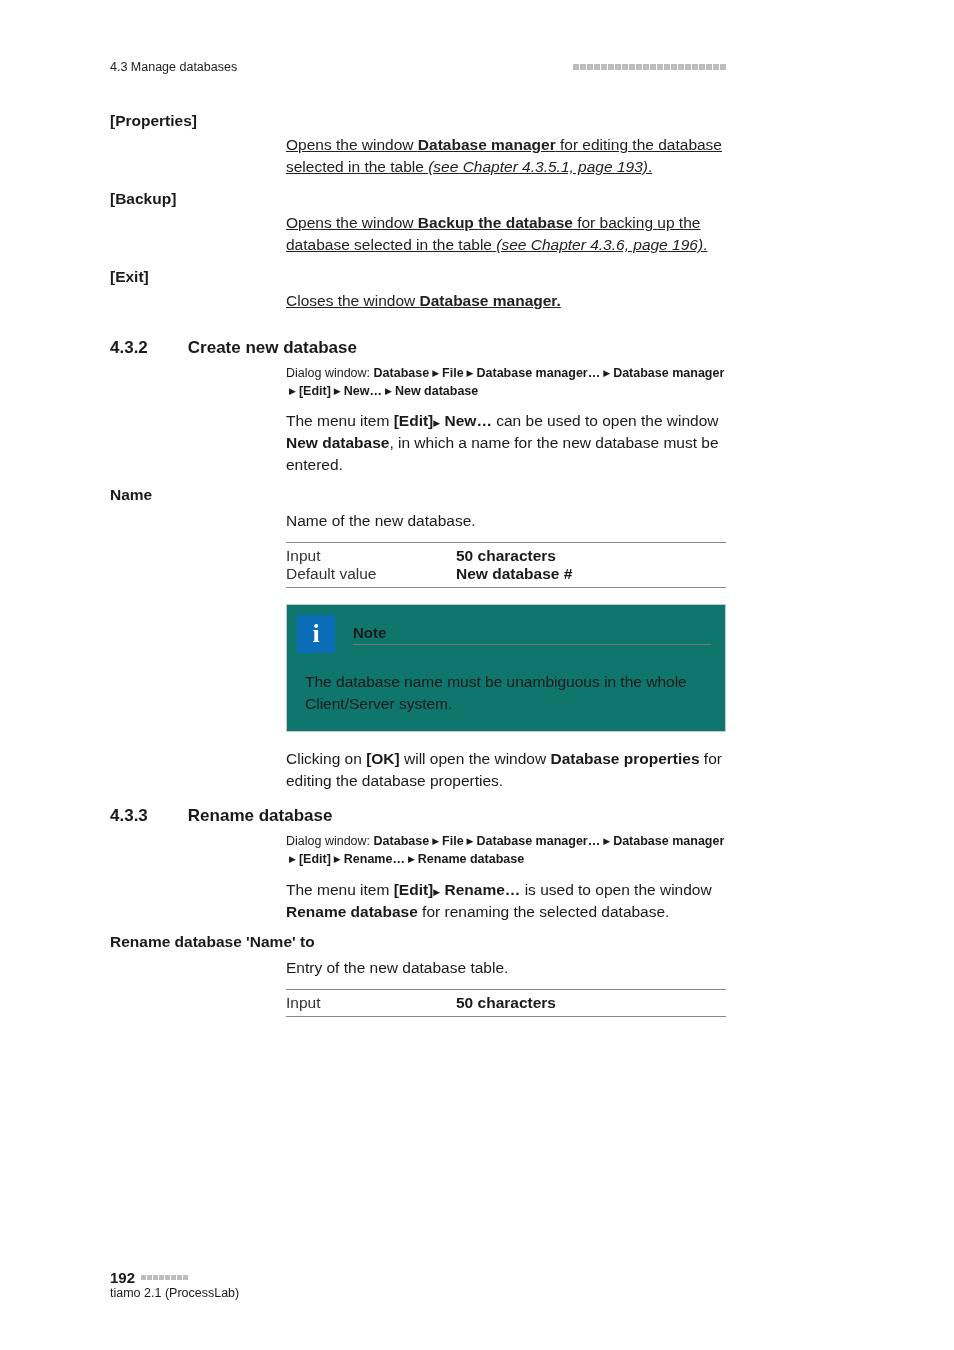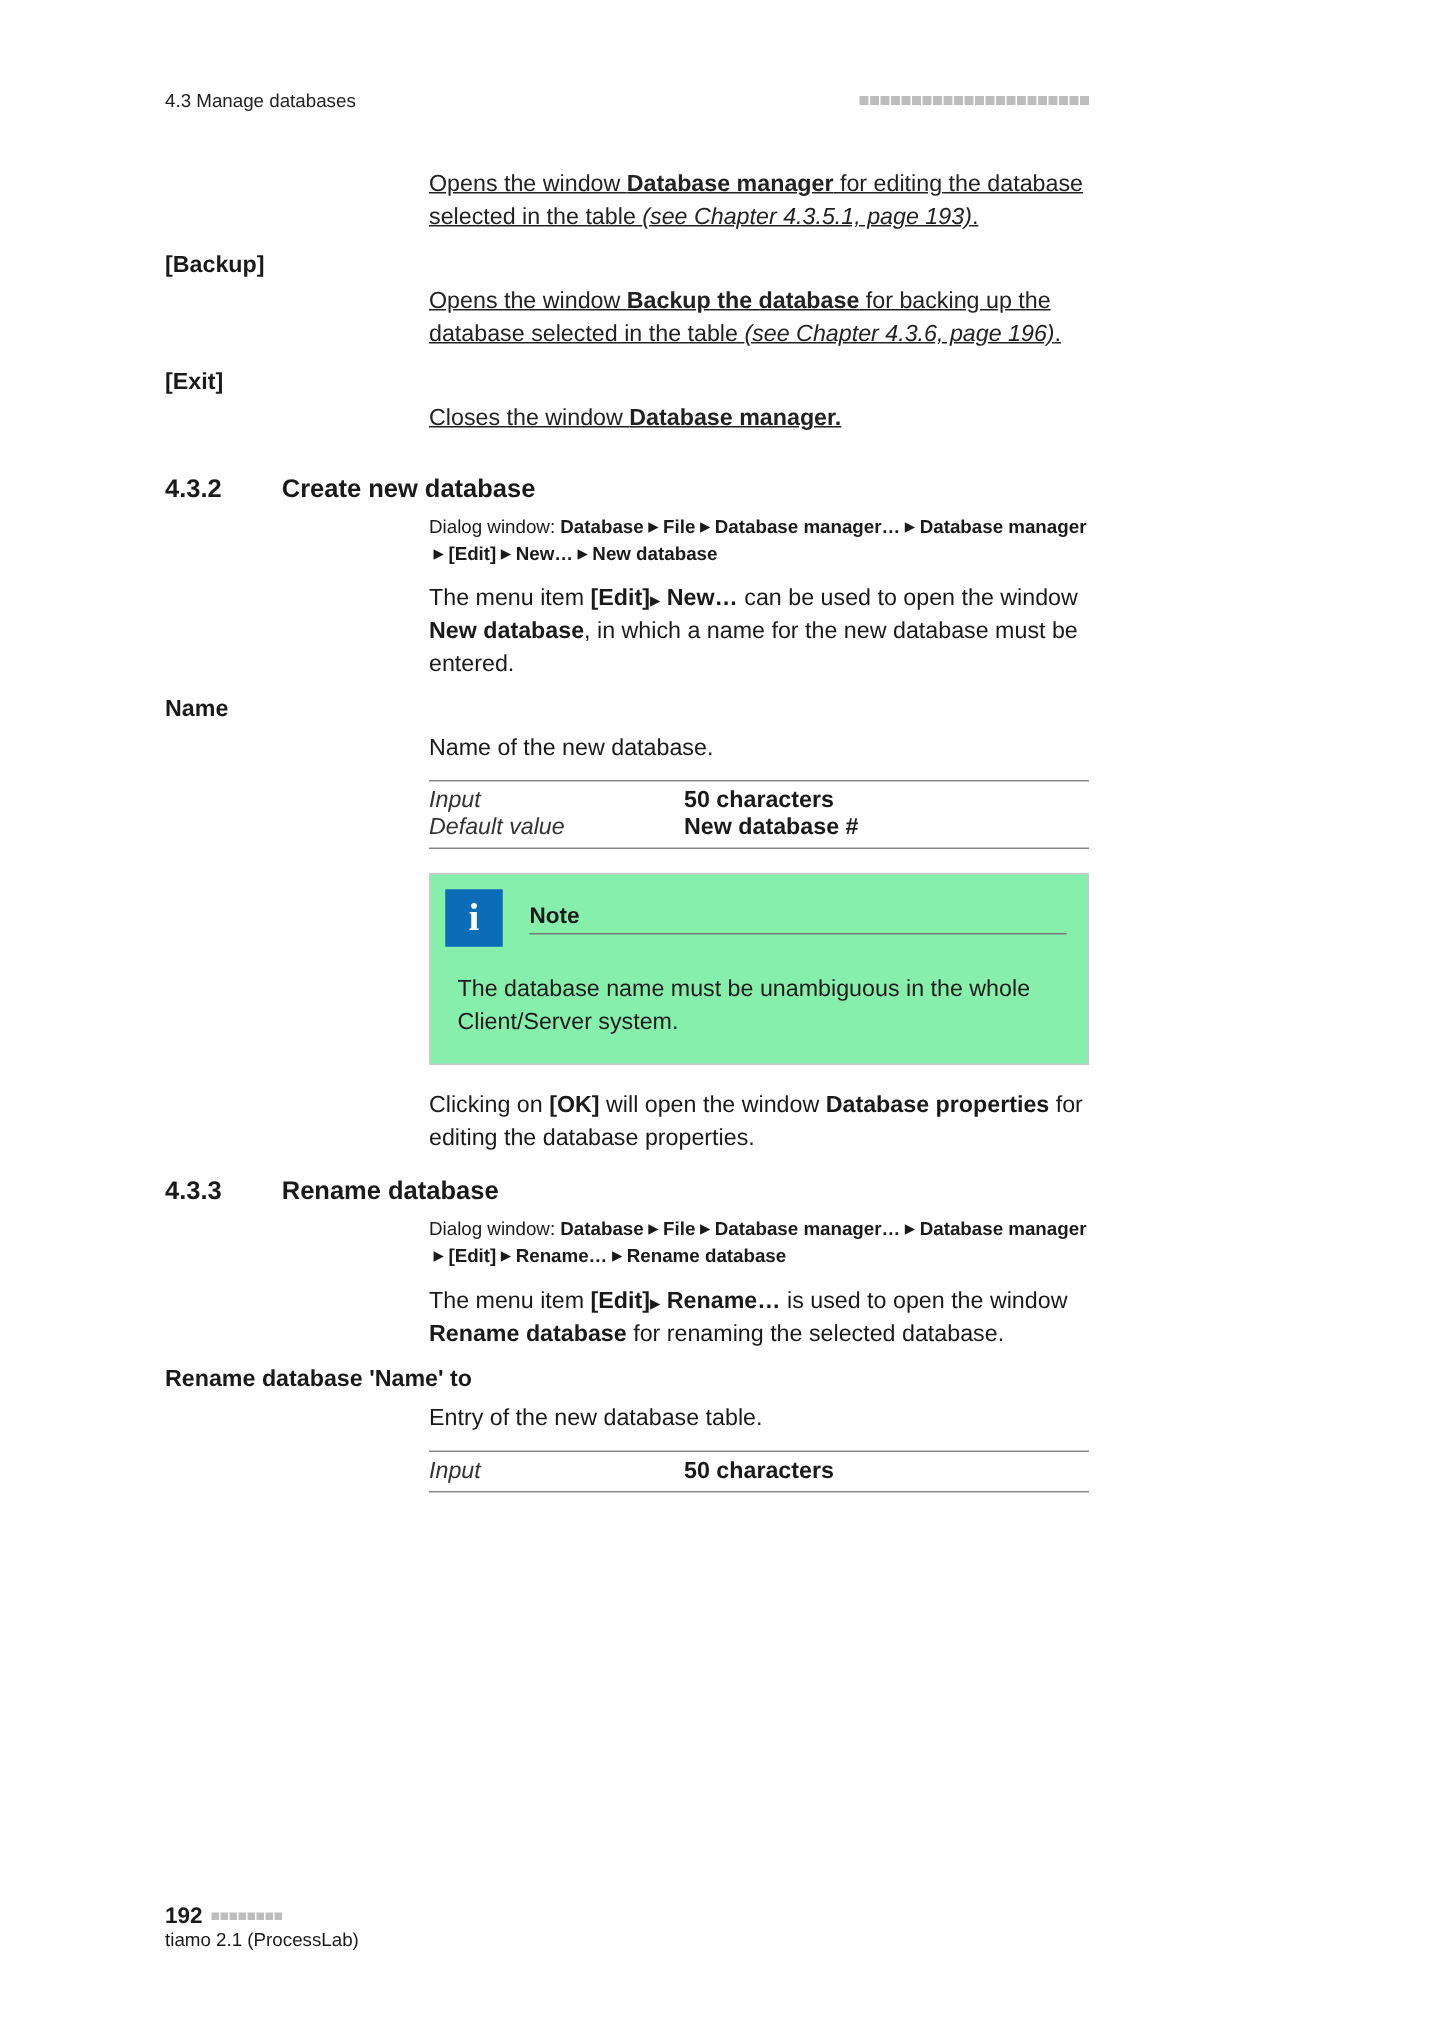--- a/index.html
+++ b/index.html
@@ -97,29 +97,28 @@
     padding: 4px 0;
     margin-bottom: 16px;
     font-size: 15.5px;
   }
   .spec-row {
     display: flex;
   }
   .spec-row .k {
     width: 170px;
     color: #333;
-    font-style: italic;
   }
   .spec-row .v {
     font-weight: 700;
   }
   .note-box {
     margin-left: 176px;
     border: 1px solid #c9c9c9;
-    background: #86efac;
+    background: #0f766e;
     padding: 0 14px 16px 14px;
     margin-bottom: 16px;
   }
   .note-head {
     display: flex;
     align-items: center;
     gap: 18px;
     padding-top: 10px;
     margin-left: -4px;
   }
@@ -202,20 +201,21 @@
         <span></span>
         <span></span>
         <span></span>
         <span></span>
         <span></span>
         <span></span>
     </span>
   </div>
 
   <div class="defitem">
+    <div class="term">[Properties]</div>
     <div class="desc">
       <span>Opens the window </span><span class="bold">Database manager</span><span> for editing the database selected in the table </span><span class="italic">(see Chapter 4.3.5.1, page 193)</span><span>.</span>
     </div>
   </div>
 
   <div class="defitem">
     <div class="term">[Backup]</div>
     <div class="desc">
       <span>Opens the window </span><span class="bold">Backup the database</span><span> for backing up the database selected in the table </span><span class="italic">(see Chapter 4.3.6, page 196)</span><span>.</span>
     </div>

